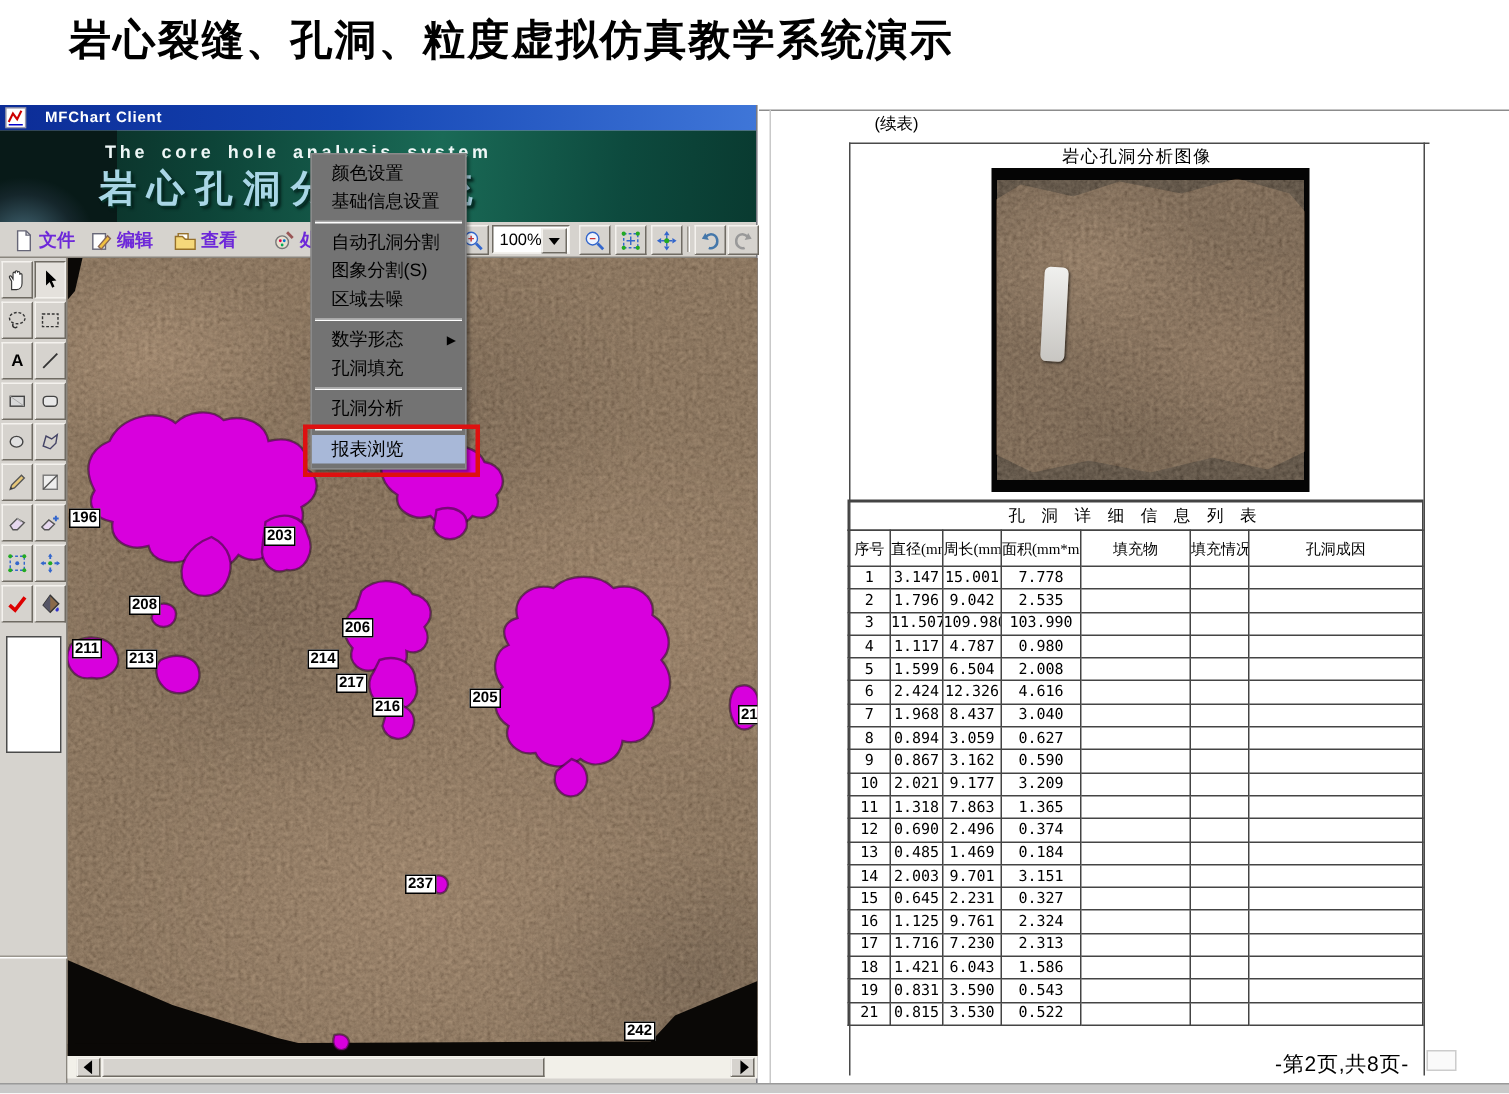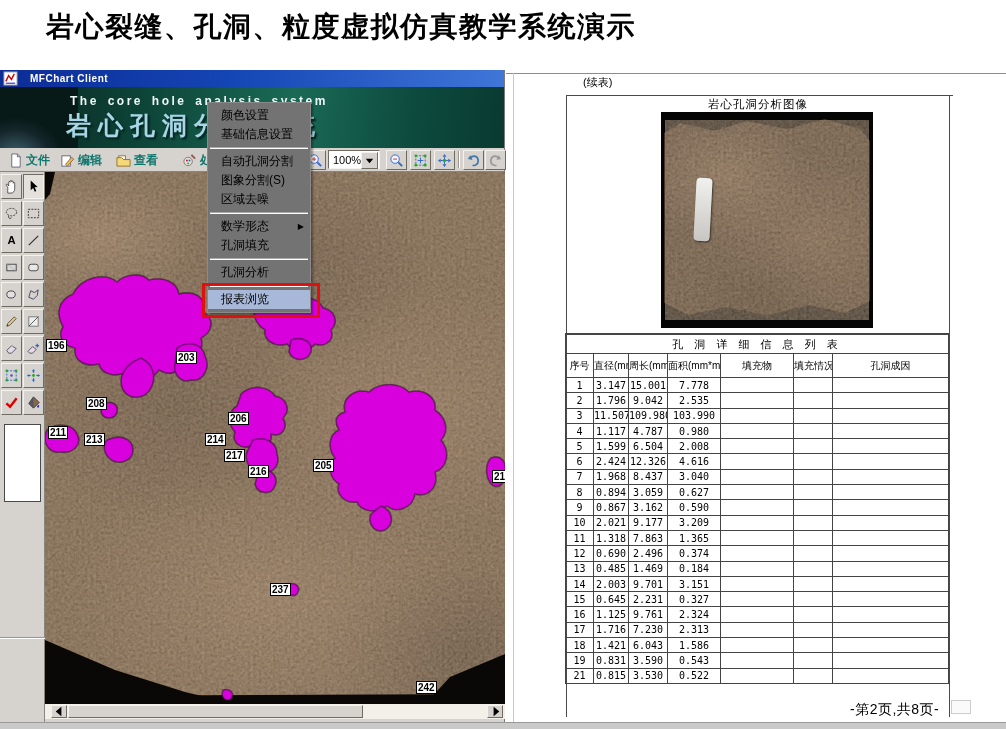--- a/index.html
+++ b/index.html
@@ -20,21 +20,21 @@
   .banner:before{content:"";position:absolute;left:0;top:0;width:78px;height:100%;
           background:radial-gradient(60px 50px at 20% 115%,#3a5a66 10%,#15262b 55%,rgba(10,20,20,0) 78%),#081a18;}
   .banner-en{position:absolute;left:70px;top:7px;color:#eef7f7;font-size:12px;font-weight:bold;
              letter-spacing:2.5px;word-spacing:3px;}
   .banner-cn{position:absolute;left:66px;top:22px;color:#a9d6e6;font-size:25px;font-weight:bold;
              letter-spacing:7px;text-shadow:1px 1px 0 #06332a,2px 2px 2px #041f1a;}
   
   .menubar{position:absolute;left:0;top:78px;width:100%;height:24px;background:#d6d3ce;
            border-bottom:1px solid #8a867e;box-sizing:border-box;}
   .menu-btn{position:absolute;top:2px;height:20px;display:flex;align-items:center;gap:3px;
-            padding:0 4px;font-size:12px;font-weight:bold;color:#0f766e;cursor:default;}
+            padding:0 4px;font-size:12px;font-weight:bold;color:#6d28d9;cursor:default;}
   .menu-btn.pressed{border:1px solid;border-color:#808080 #fff #fff #808080;background:#dcd9d4;}
   .ic{display:inline-flex;width:15px;height:15px;align-items:center;justify-content:center;}
   .ic svg{width:15px;height:15px;}
   .tb-btn{position:absolute;top:2px;width:21px;height:20px;border:1px solid;box-sizing:border-box;
           border-color:#f4f2ee #6f6b63 #6f6b63 #f4f2ee;background:#d6d3ce;
           display:flex;align-items:center;justify-content:center;}
   .combo{position:absolute;top:2px;left:328px;width:52px;height:19px;background:#fff;
          border:1px solid;border-color:#6f6b63 #f4f2ee #f4f2ee #6f6b63;box-sizing:border-box;
          font-size:11px;display:flex;align-items:center;padding-left:4px;}
   .combo-arrow{position:absolute;right:1px;top:1px;width:15px;height:15px;background:#d6d3ce;
@@ -101,21 +101,21 @@
     clip-path:polygon(0 7%,8% 2%,25% 6%,40% 1%,60% 5%,78% 0,95% 5%,100% 11%,100% 91%,88% 97%,70% 93%,50% 98%,30% 94%,12% 98%,0 92%);}
   .rock-stick{position:absolute;left:34px;top:66px;width:16px;height:63px;border-radius:4px;
     background:linear-gradient(180deg,#f0f0ee,#c8c6c2);transform:rotate(3deg);
     box-shadow:1px 1px 2px rgba(0,0,0,.6);}
   .noise{position:absolute;left:0;top:0;opacity:.5;}
   .report-table{position:absolute;left:565px;top:333px;width:384px;box-sizing:border-box;}
   .rt-title{border:1px solid #444;border-top-width:2px;height:18px;line-height:18px;text-align:center;
             font-size:11px;letter-spacing:4px;color:#000;}
   table.rt{width:100%;border-collapse:collapse;table-layout:fixed;margin-top:-1px;}
   table.rt th,table.rt td{border:1px solid #444;padding:0;text-align:center;overflow:hidden;white-space:nowrap;}
-  table.rt th{height:23px;font-size:10px;font-weight:normal;color:#000;}
+  table.rt th{height:23px;font-size:10px;font-weight:normal;color:#000;font-family:Liberation Serif, serif;}
   table.rt td{height:14.3px;font-size:10px;line-height:13px;
               font-family:"DejaVu Sans Mono","Liberation Mono",monospace;}
   .r-footer{position:absolute;left:850px;top:701px;font-size:14px;color:#000;letter-spacing:.5px;}
   .r-cursorbox{position:absolute;left:951px;top:700px;width:18px;height:12px;border:1px solid #ccc;background:#fafafa;}
   .bottom-strip{position:absolute;left:0;top:722px;width:1006px;height:7px;background:#c9c9c9;border-top:1px solid #9a9a9a;box-sizing:border-box;}
 </style>
 </head>
 <body>
 
 <div id="stage">

